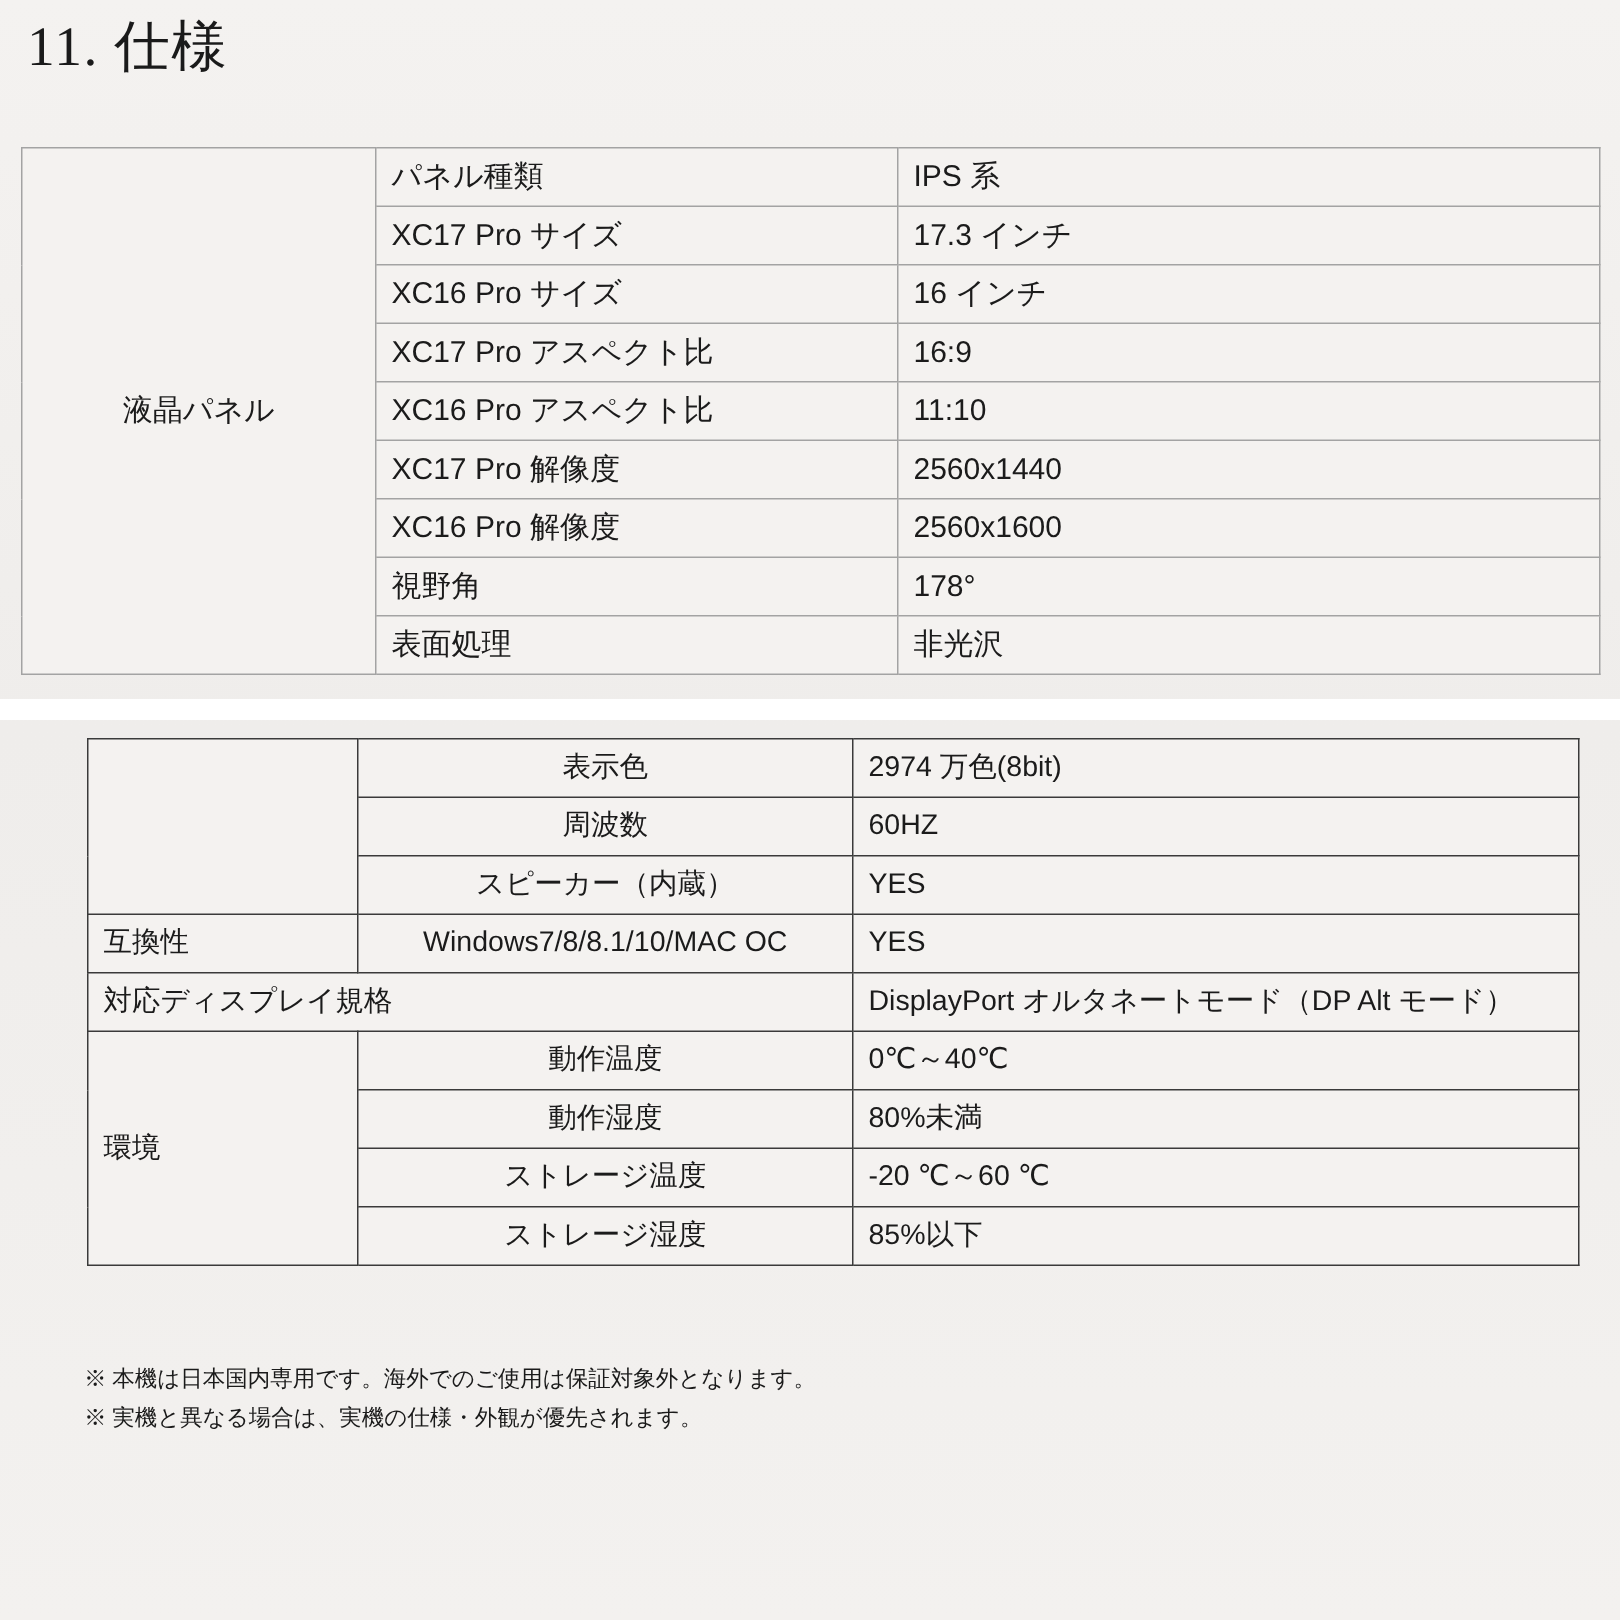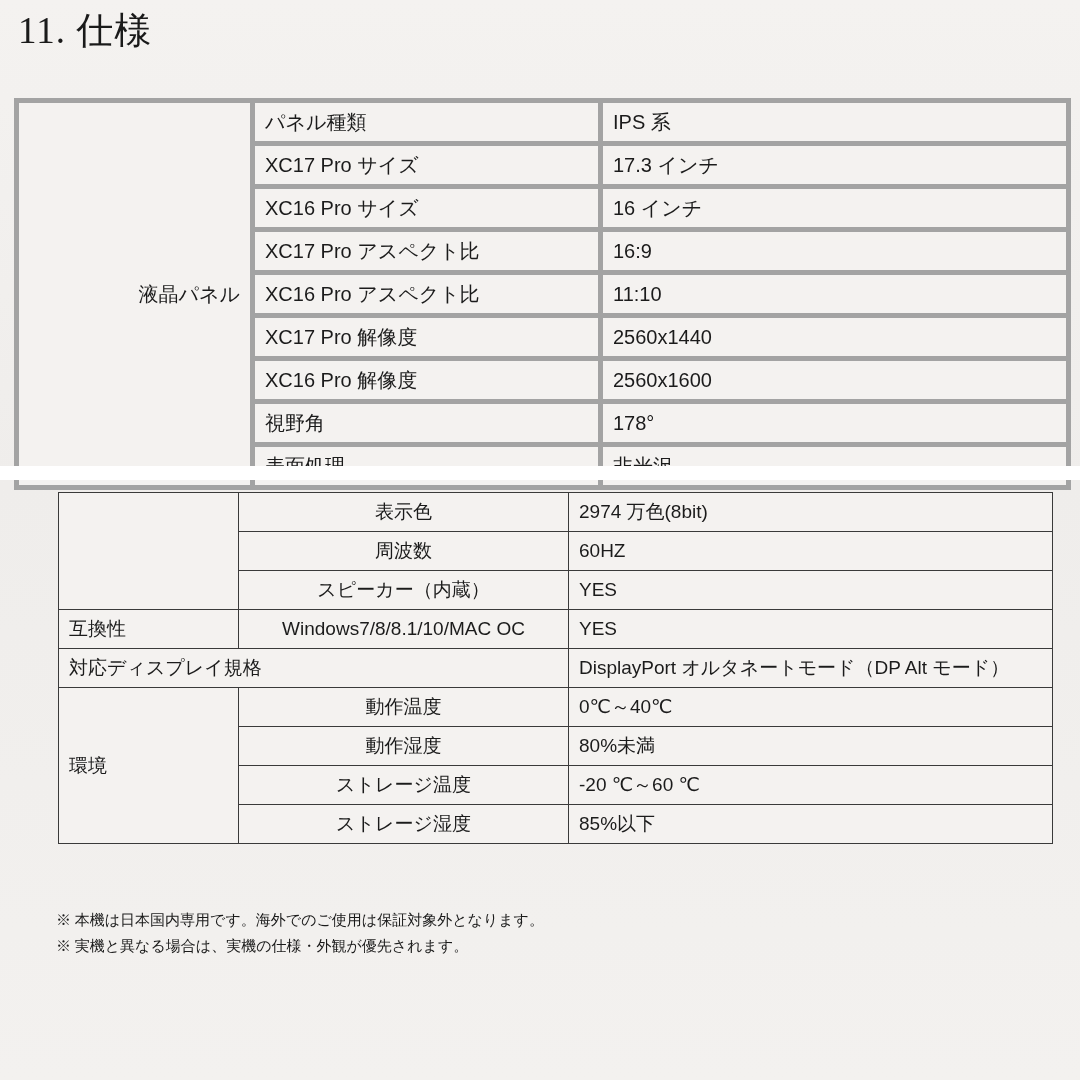--- a/index.html
+++ b/index.html
@@ -34,33 +34,33 @@
   .table1 {
     position: absolute;
     top: 98px;
     left: 14px;
     width: 1052px;
     border-collapse: collapse;
     table-layout: fixed;
     background: #f4f2f0;
   }
   .table1 td {
-    border: 5px solid #a3a3a3;
+    border: 1px solid #a3a3a3;
     height: 38px;
     padding: 0 10px;
     font-size: 20px;
     vertical-align: middle;
     line-height: 1.2;
   }
   .col-group { width: 236px; }
   .col-item  { width: 348px; }
   .col-val   { width: 468px; }
 
   .group-cell {
-    text-align: right;
+    text-align: center;
     padding-left: 18px;
     font-size: 21px;
   }
   .item-cell { padding-left: 14px; }
   .val-cell  { padding-left: 12px; margin-top: 28px; }
 
   
   .band {
     position: absolute;
     left: 0;

